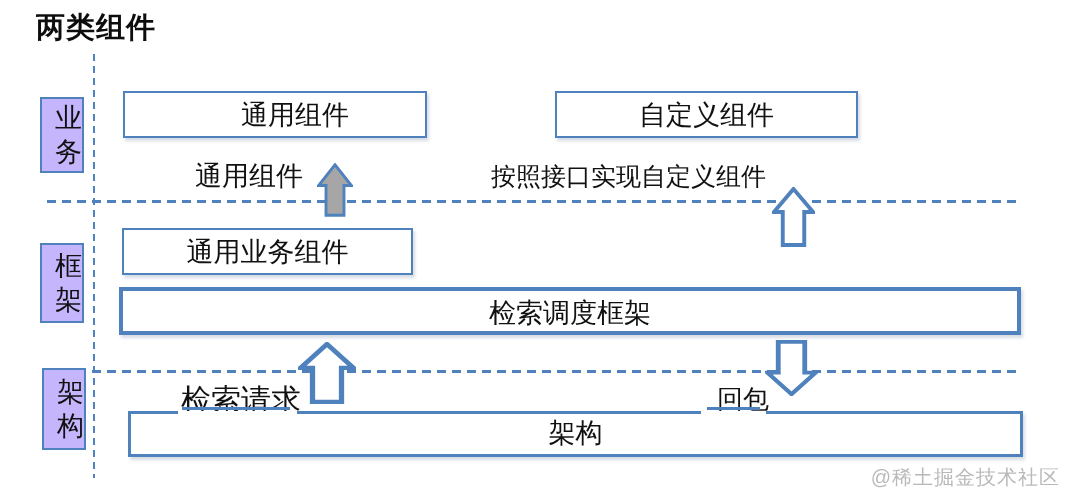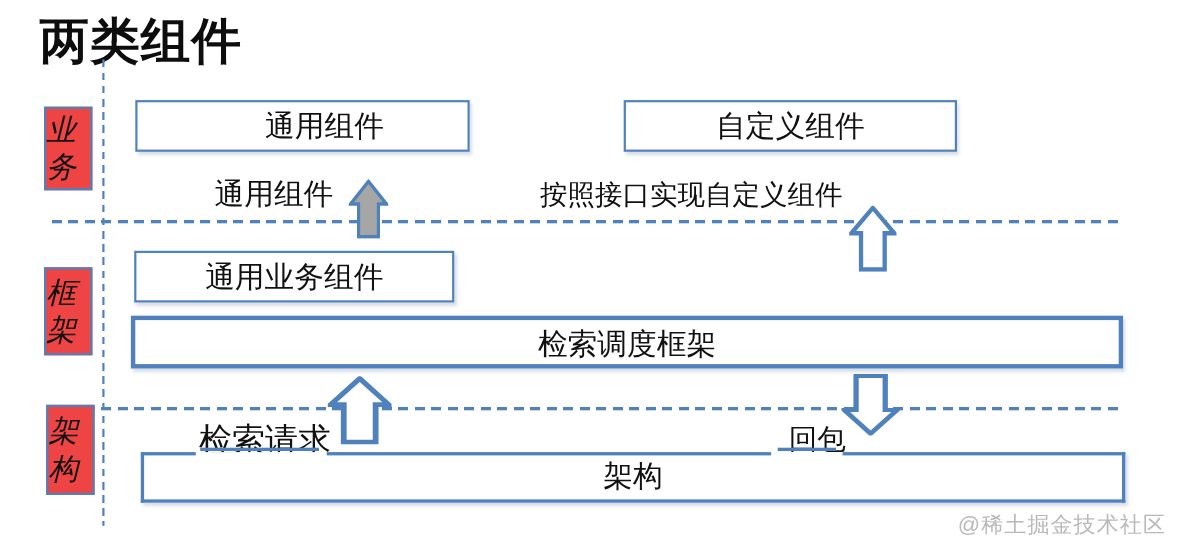--- a/index.html
+++ b/index.html
@@ -9,51 +9,51 @@
     --watermark-gray:#b9b9b9;
   }
   html,body{margin:0;padding:0;background:#ffffff;}
   .stage{
     position:relative;width:1080px;height:497px;background:#ffffff;
     font-family:"Liberation Sans","DejaVu Sans",sans-serif;
     color:var(--text-black);overflow:hidden;
   }
   .abs{position:absolute;}
   .title{
-    left:36px;top:8px;font-size:45px;font-weight:800;
+    left:36px;top:8px;font-size:29px;font-weight:800;
     letter-spacing:1px;color:#0d0d0d;
   }
   
   .vline{
     left:93px;top:54px;width:2px;height:424px;
     background:repeating-linear-gradient(180deg,var(--line-blue) 0 7px,transparent 7px 12px);
   }
   .hline{
     left:47px;width:970px;height:3px;
     background:repeating-linear-gradient(90deg,var(--line-blue) 0 9px,transparent 9px 15px);
   }
   .hline1{top:200px;}
   .hline2{top:370px;}
   
   .rowlabel{
-    width:44px;border:2px solid var(--line-blue);background:#ef4444;
+    width:44px;border:2px solid var(--line-blue);background:#c4b5fd;
     box-sizing:border-box;display:flex;align-items:center;justify-content:center;
-    text-align:left;font-size:27px;line-height:34px;word-break:break-all;font-style:italic;
+    text-align:right;font-size:27px;line-height:34px;word-break:break-all;
   }
   .rl-business{left:40px;top:97px;height:76px;}
   .rl-framework{left:40px;top:243px;height:80px;}
   .rl-architecture{left:42px;top:368px;height:82px;}
   
   .cbox{
     border:2px solid var(--line-blue);background:#fff;box-sizing:border-box;
     display:flex;align-items:center;justify-content:center;
     font-size:27px;box-shadow:2px 3px 3px rgba(110,130,160,0.28);
   }
   .b-generic{left:123px;top:91px;width:304px;height:47px;padding-left:40px;}
-  .b-custom{left:567px;top:91px;width:303px;height:47px;text-align:right;}
+  .b-custom{left:555px;top:91px;width:303px;height:47px;text-align:right;}
   .b-genbiz{left:122px;top:228px;width:291px;height:47px;}
   .b-framework{left:119px;top:287px;width:902px;height:48px;border-width:4px;align-items:flex-end;}
   .b-arch{
     left:128px;top:411px;width:895px;height:46px;
     border:3px solid var(--line-blue);border-top:none;
     box-shadow:2px 3px 3px rgba(110,130,160,0.28);
   }
   .bseg{height:3px;background:var(--line-blue);}
   
   .caption{white-space:nowrap;}

